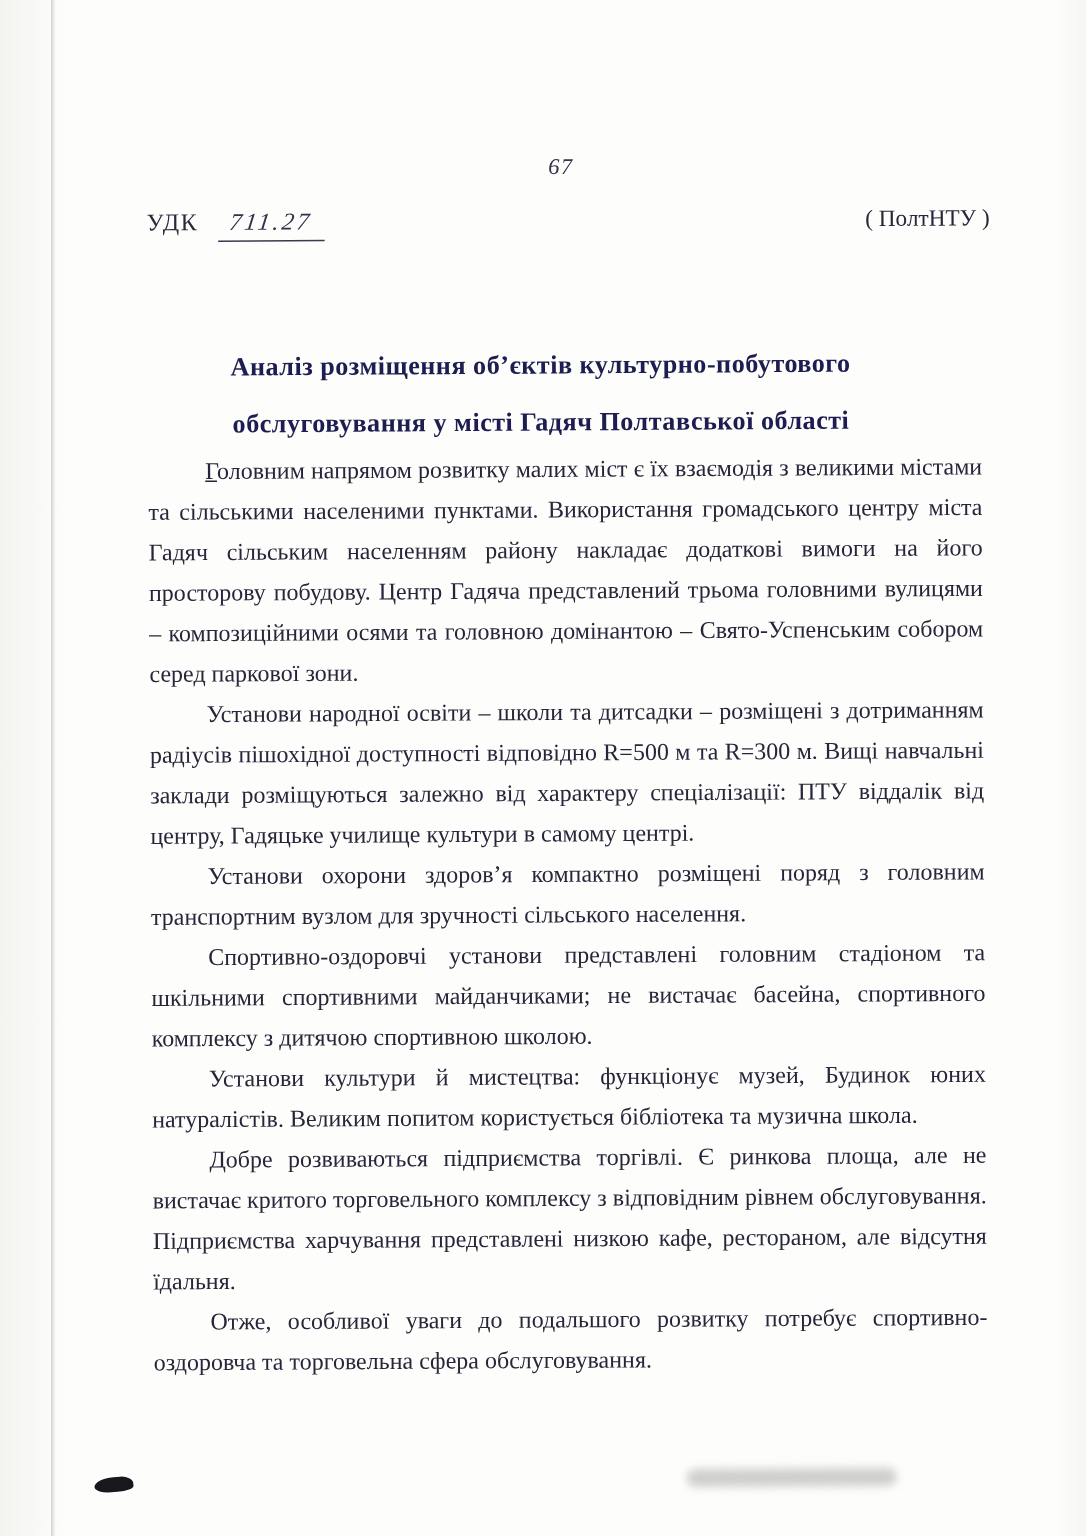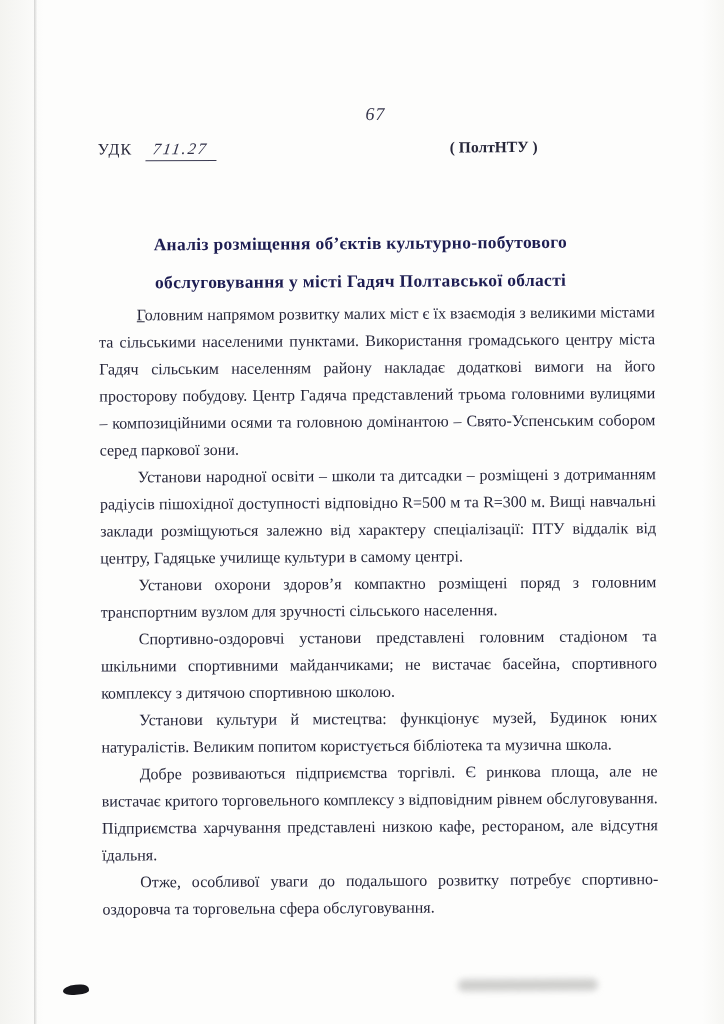--- a/index.html
+++ b/index.html
@@ -33,21 +33,21 @@
     left: 0;
     top: 0;
     width: 724px;
     height: 1024px;
     transform: rotate(-0.35deg);
   }
   .page-number {
     position: absolute;
     top: 104px;
     left: 368px;
-    font-size: 18px;
+    font-size: 15px;
     font-style: italic;
     letter-spacing: 1px;
     color: #33334a;
   }
   .udk-row {
     position: absolute;
     top: 139px;
     left: 100px;
     font-size: 16px;
     letter-spacing: 1px;
@@ -66,22 +66,21 @@
     position: absolute;
     top: 137px;
     left: 452px;
     width: 210px;
     font-size: 15.5px;
     line-height: 1.4;
     text-align: left;
     color: #27273a;
   }
   .authors .org-line {
-    text-align: left;
-    font-weight: bold;
+    text-align: right;
   }
   .doc-title {
     position: absolute;
     top: 224px;
     left: 62px;
     width: 600px;
     text-align: center;
     font-weight: bold;
     font-size: 17.5px;
     line-height: 38px;

